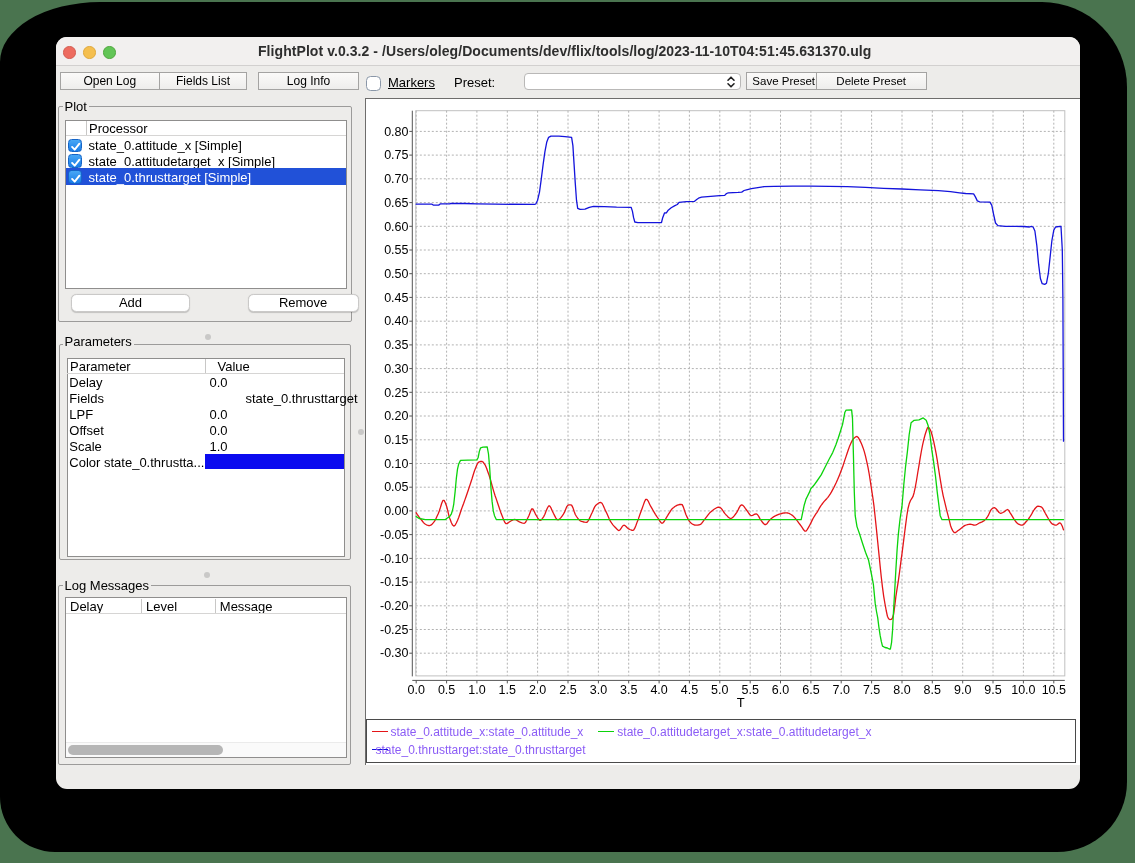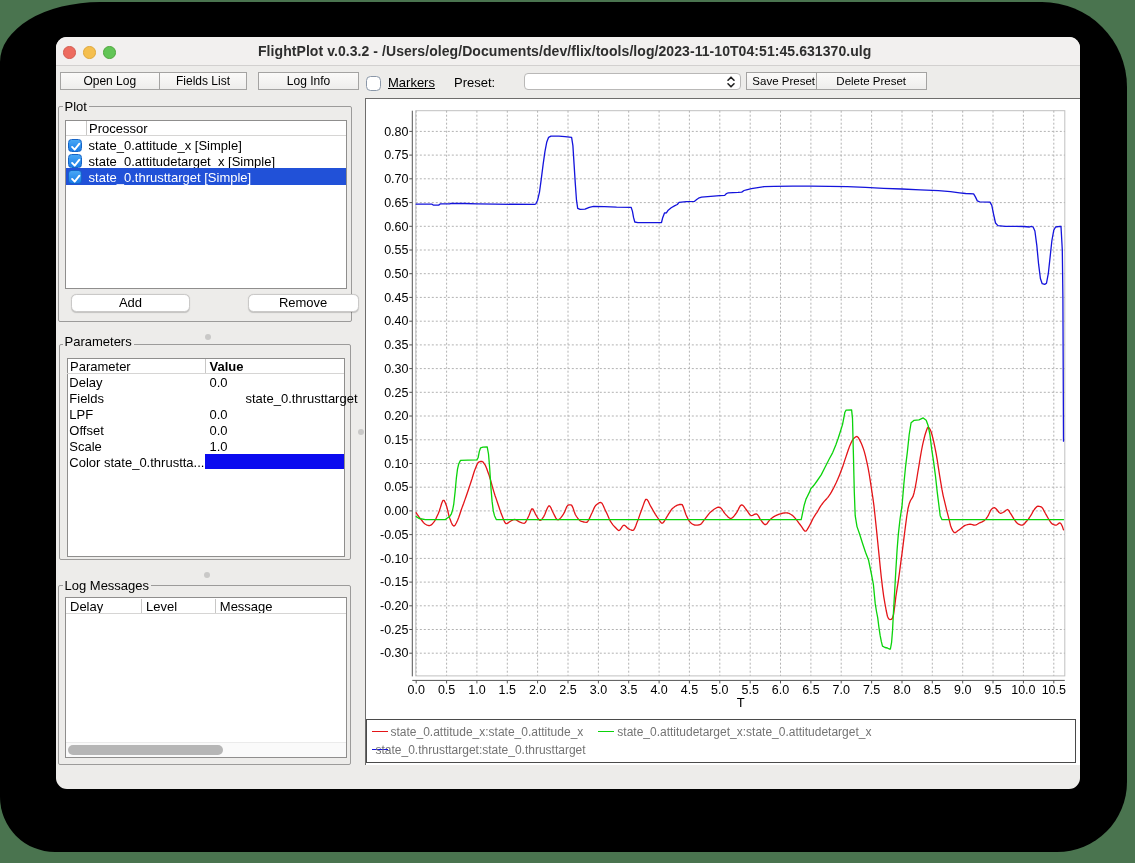--- a/index.html
+++ b/index.html
@@ -10,21 +10,21 @@
 .tl { width:12.5px; height:12.5px; border-radius:50%; top:9.7px; }
 .title { font-weight:bold; font-size:14px; color:#2e2e2e; top:6.5px; white-space:nowrap; letter-spacing:0.065px; }
 .btn { background:linear-gradient(#fbfaf9,#eeedec); border:1px solid #a4a3a2; font-size:12px; color:#000; text-align:center; white-space:nowrap; }
 .grp { border:1px solid #9c9b9a; border-radius:2px; }
 .grplab { background:#edecea; font-size:13px; color:#000; padding:0 2px; white-space:nowrap; }
 .tbl { background:#fff; border:1px solid #8f8e8d; }
 .txt13 { font-size:13px; color:#000; white-space:nowrap; }
 .hdrline { border-bottom:1px solid #d6d5d4; }
 .aquabtn { background:#fff; border:1px solid #cac9c8; border-radius:5.5px; box-shadow:0 0.5px 1px rgba(0,0,0,0.18); font-size:13px; text-align:center; }
 .dot { width:6px; height:6px; border-radius:50%; background:#c9c8c7; }
-.legtxt { font-size:12px; color:#737373; white-space:nowrap; }
+.legtxt { font-size:12px; color:#8b5cf6; white-space:nowrap; }
 </style></head>
 <body>
 <div class="abs shadow"></div>
 <div class="abs win">
   <div class="abs titlebar"></div>
   <div class="abs tl" style="left:7.7px;background:#ed6b5f;border:0.5px solid #d35d52;"></div>
   <div class="abs tl" style="left:27.7px;background:#f5bf4f;border:0.5px solid #dfa93d;"></div>
   <div class="abs tl" style="left:47.7px;background:#62c556;border:0.5px solid #51a73f;"></div>
   <div class="abs title" style="left:202.5px;">FlightPlot v.0.3.2 - /Users/oleg/Documents/dev/flix/tools/log/2023-11-10T04:51:45.631370.ulg</div>
 
@@ -64,21 +64,21 @@
         <path d="M3.2 7.2 L5.9 10 L10.8 3.8" stroke="#fff" stroke-width="2" fill="none" stroke-linecap="round" stroke-linejoin="round"></path>
       </svg></div>
   <div class="abs aquabtn" style="left:15.2px;top:257.7px;width:119.6px;height:17.6px;line-height:16.5px;">Add</div>
   <div class="abs aquabtn" style="left:148.1px;top:257.7px;width:111px;height:17.6px;line-height:16.5px;margin-left:44px;">Remove</div>
   <div class="abs dot" style="left:149px;top:297.9px;"></div>
 
   <div class="abs grp" style="left:3px;top:307.4px;width:292.6px;height:216.4px;"></div>
   <div class="abs grplab" style="left:7px;top:297px;text-align:center;">Parameters</div>
   <div class="abs tbl" style="left:11.1px;top:321px;width:278.1px;height:199.3px;"></div>
   <div class="abs txt13" style="left:14.5px;top:322.4px;">Parameter</div>
-  <div class="abs txt13" style="left:154px;top:322.4px;font-weight:bold;">Value</div>
+  <div class="abs txt13" style="left:162px;top:322.4px;">Value</div>
   <div class="abs" style="left:149.3px;top:322px;width:1px;height:14px;background:#c8c7c6;"></div>
   <div class="abs hdrline" style="left:11.7px;top:336.4px;width:276.9px;height:0;"></div>
   <div class="abs txt13" style="left:13.8px;top:338.1px;">Delay</div>
     <div class="abs txt13" style="left:154px;top:338.1px;">0.0</div>
   <div class="abs txt13" style="left:13.8px;top:354.1px;">Fields</div>
     <div class="abs txt13" style="left:154px;top:354.1px;margin-left:36px;">state_0.thrusttarget</div>
   <div class="abs txt13" style="left:13.8px;top:370.1px;">LPF</div>
     <div class="abs txt13" style="left:154px;top:370.1px;">0.0</div>
   <div class="abs txt13" style="left:13.8px;top:386.1px;">Offset</div>
     <div class="abs txt13" style="left:154px;top:386.1px;">0.0</div>

